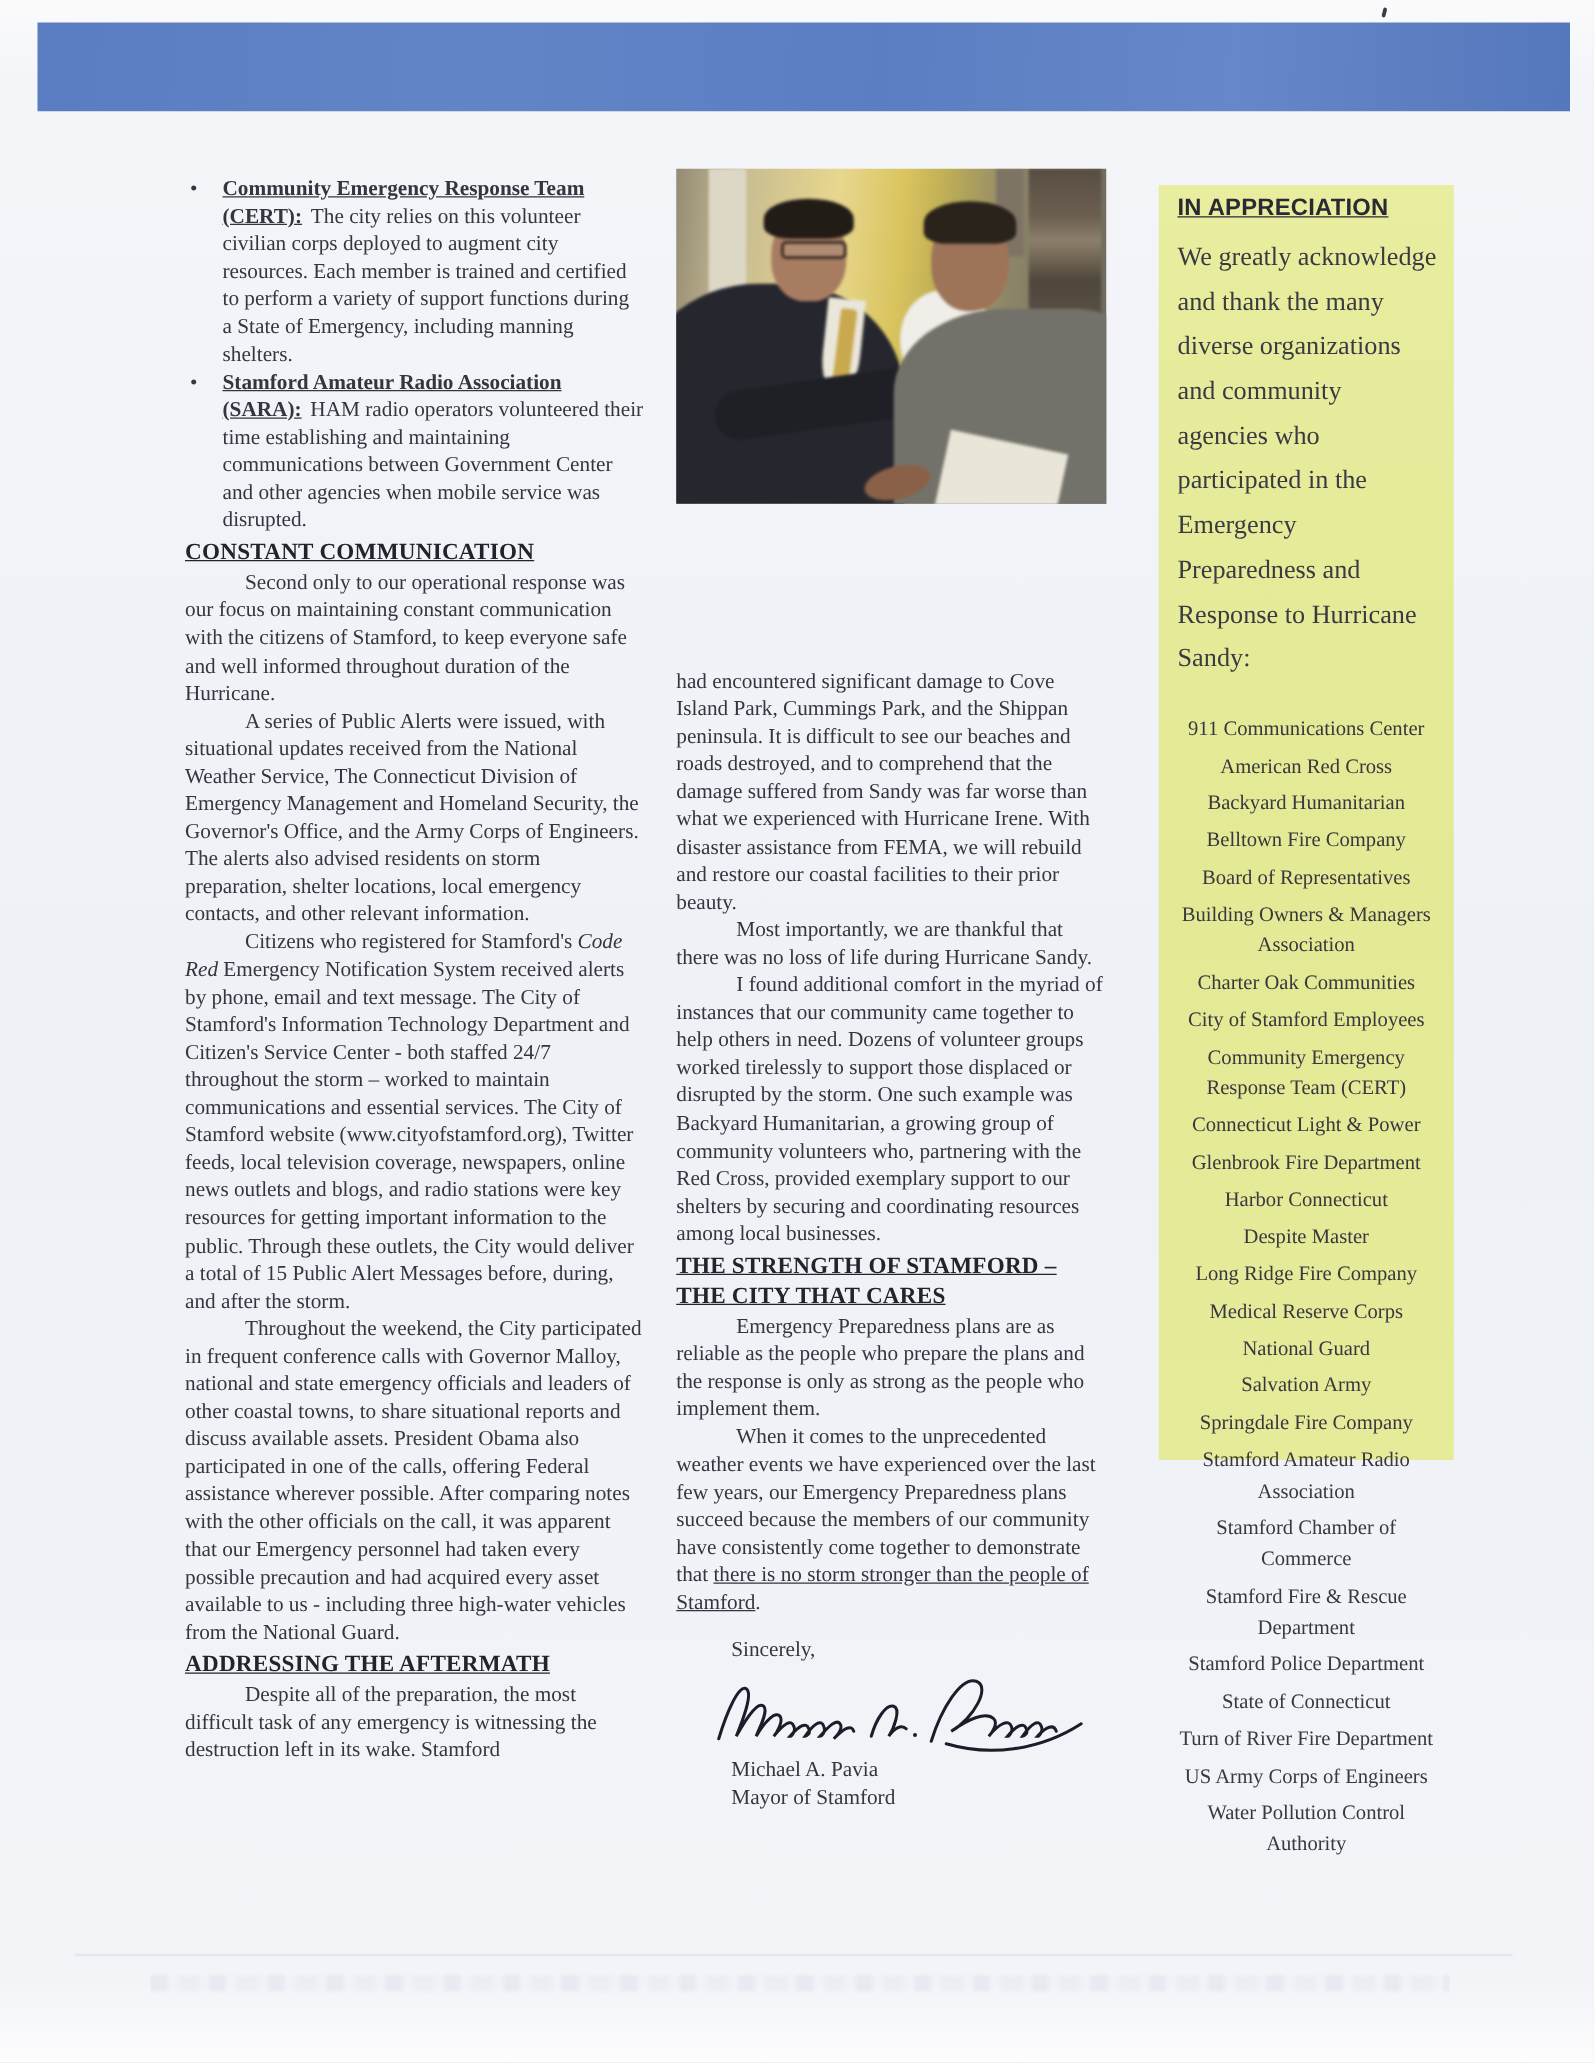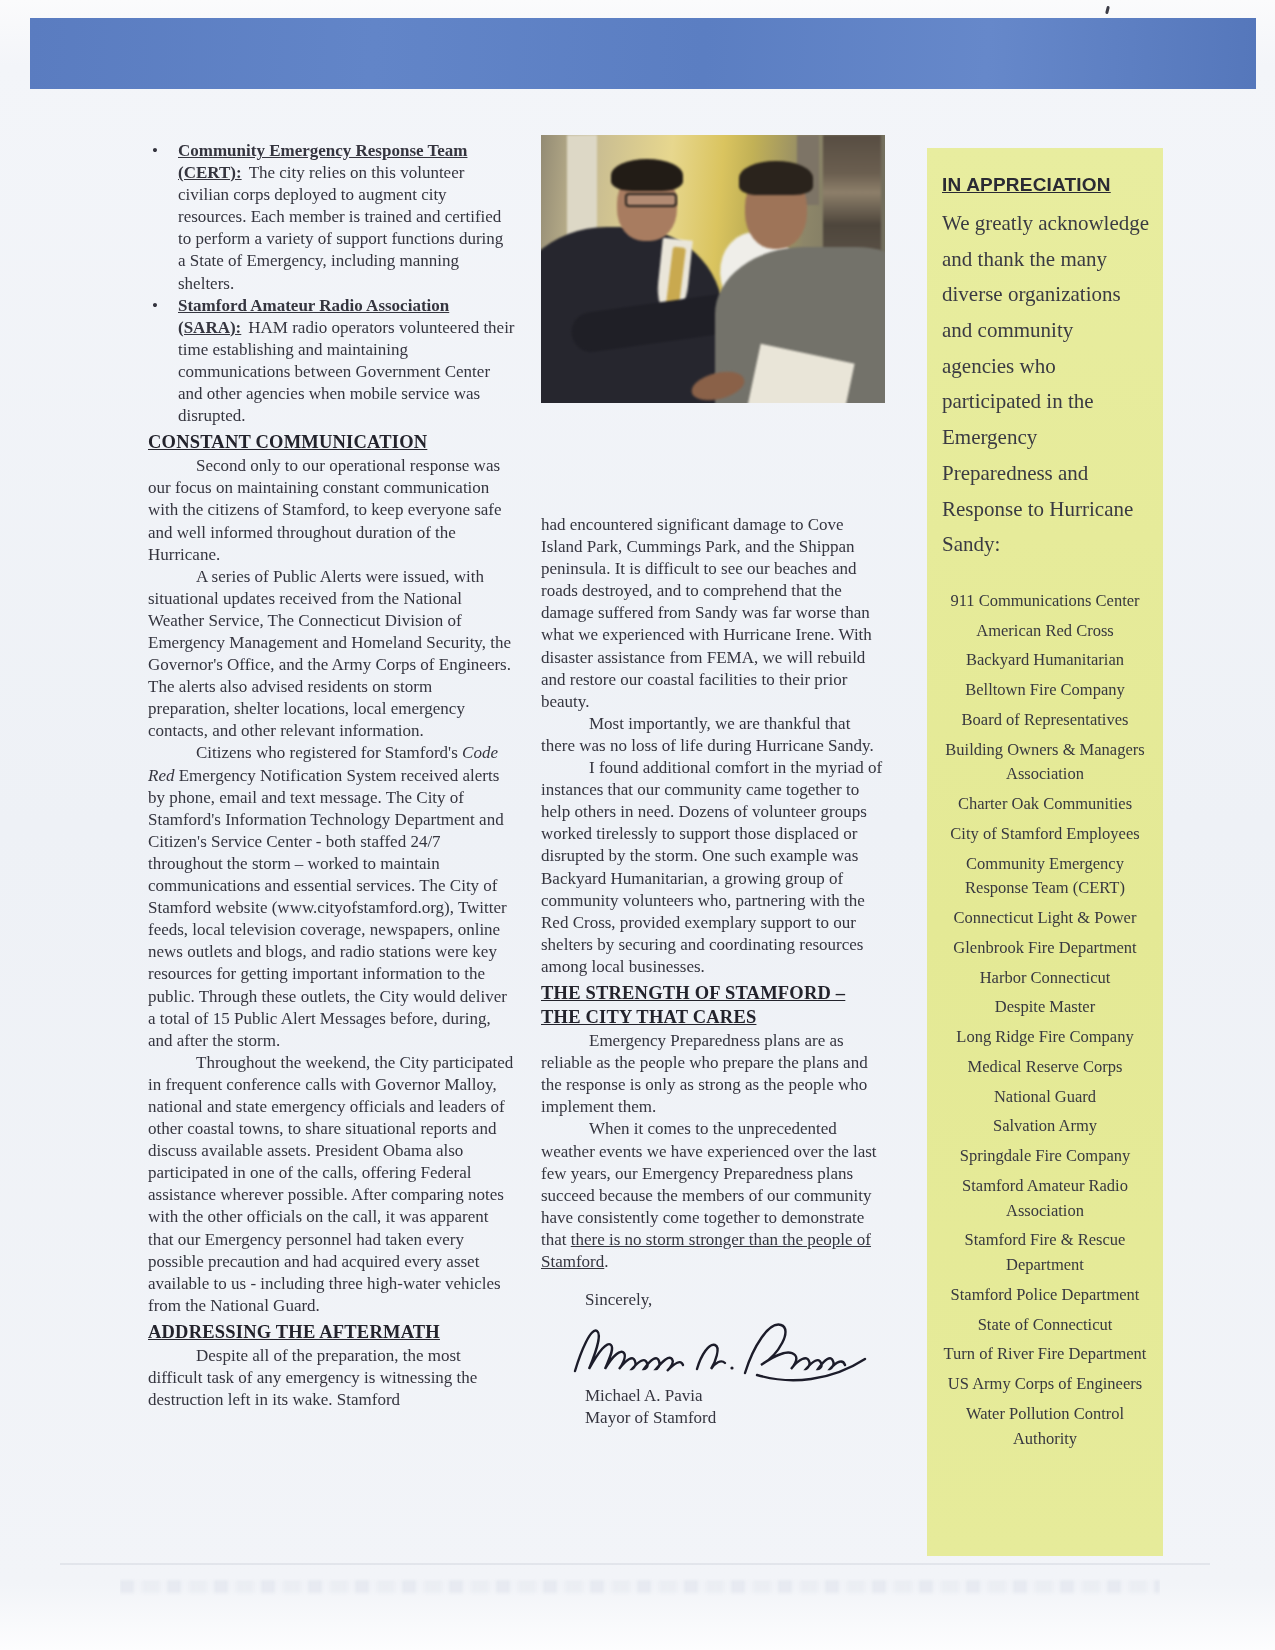--- a/index.html
+++ b/index.html
@@ -54,30 +54,30 @@
   .ph-paper { right:36px; bottom:-14px; width:96px; height:64px; background:#e9e5d8; transform:rotate(12deg); }
   .ph-hand { left:150px; bottom:4px; width:54px; height:26px; background:#8a6148; border-radius:50%; transform:rotate(-14deg); }
 
   .caption {
     position:absolute; left:541px; top:412px; width:344px;
     font-family:"Liberation Sans", sans-serif; font-style:italic;
     font-size:15.5px; line-height:1.42; color:#3a3a44; text-align:justify;
   }
   .caption .credit { text-align:left; }
 
-  .col-mid { position:absolute; left:541px; top:514px; width:344px; font-size:17px; line-height:1.3; }
+  .col-mid { position:absolute; left:541px; top:534px; width:344px; font-size:17px; line-height:1.3; }
   .closing { margin:16px 0 0 44px; }
   .signature { margin:2px 0 0 28px; width:300px; height:72px; }
   .sig-name { margin:0 0 0 44px; }
 
   
   .appreciation {
-    position:absolute; left:927px; top:148px; width:236px; height:1408px;
+    position:absolute; left:927px; top:148px; width:236px; height:1020px;
     background: linear-gradient(180deg,#e8ed9f 0%, #e4e995 55%, #e6eb9a 100%);
-    box-sizing:border-box; padding:24px 13px;
+    box-sizing:border-box; padding:6px 13px;
   }
   .app-head {
     font-family:"Liberation Sans", sans-serif; font-weight:bold; font-size:19px;
     color:#2a2a33; text-decoration:underline; letter-spacing:0.2px; margin:2px 0 10px 2px;
   }
   .app-intro { font-size:21px; line-height:1.7; color:#3a3a42; margin-left:2px; }
   .app-list { margin-top:26px; text-align:center; }
   .app-item { font-size:16.5px; line-height:1.5; margin-bottom:5px; color:#38383f; }
 
   
@@ -174,20 +174,21 @@
       <div class="app-item">Connecticut Light &amp; Power</div>
       <div class="app-item">Glenbrook Fire Department</div>
       <div class="app-item">Harbor Connecticut</div>
       <div class="app-item">Despite Master</div>
       <div class="app-item">Long Ridge Fire Company</div>
       <div class="app-item">Medical Reserve Corps</div>
       <div class="app-item">National Guard</div>
       <div class="app-item">Salvation Army</div>
       <div class="app-item">Springdale Fire Company</div>
       <div class="app-item">Stamford Amateur Radio Association</div>
+      <div class="app-item">Stamford Chamber of Commerce</div>
       <div class="app-item">Stamford Fire &amp; Rescue Department</div>
       <div class="app-item">Stamford Police Department</div>
       <div class="app-item">State of Connecticut</div>
       <div class="app-item">Turn of River Fire Department</div>
       <div class="app-item">US Army Corps of Engineers</div>
       <div class="app-item">Water Pollution Control Authority</div>
     </div>
   </div>
 
   <div class="footer-rule"></div>

